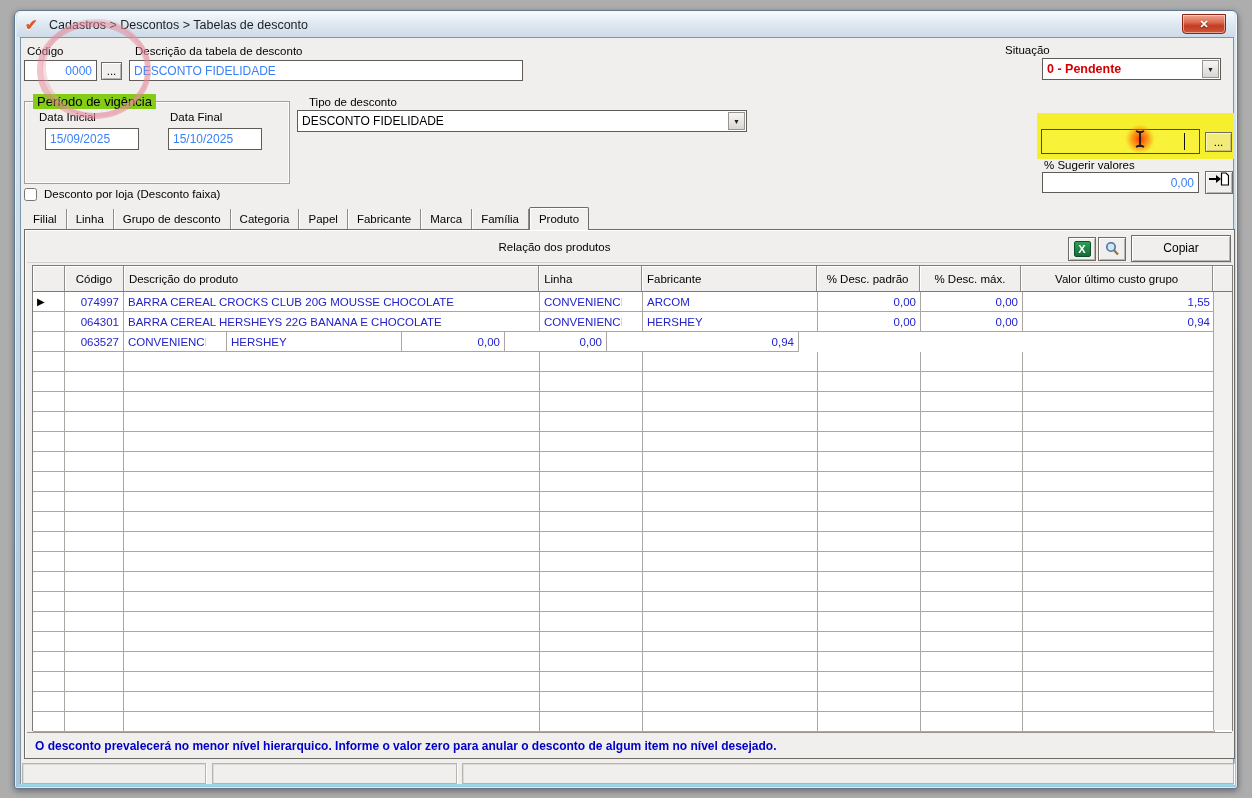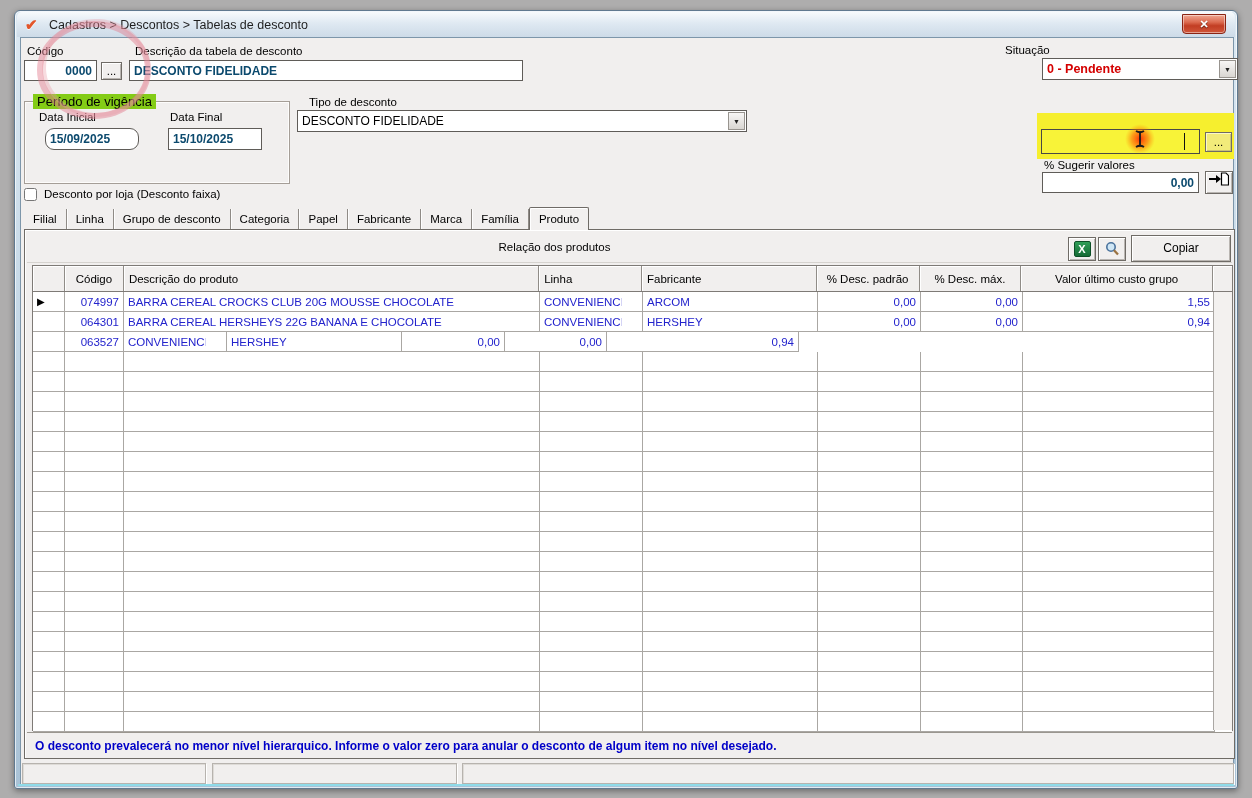--- a/index.html
+++ b/index.html
@@ -22,22 +22,22 @@
     background:linear-gradient(#efa893,#dc6a4f 40%,#c23d23 60%,#d0563a);
     border:1px solid #8a2413; box-shadow:inset 0 0 0 1px rgba(255,255,255,.45);
     color:#fff; font-size:11px; font-weight:bold; text-align:center; line-height:18px;
     text-shadow:0 1px 1px rgba(0,0,0,.5); cursor:pointer; }
 
   
   .client { position:absolute; left:5px; top:26px; width:1214px; height:748px;
     background:#f1efee; border:1px solid #7d96aa; }
 
   .lbl { position:absolute; font-size:11.5px; color:#000; white-space:nowrap; }
-  .tbox { position:absolute; background:#fff; border:1px solid #5f5c58; font-size:12px; color:#0c4a6e;
-    padding:0 4px; outline:none;font-weight:bold; }
+  .tbox { position:absolute; background:#fff; border:1px solid #5f5c58; font-size:12px; color:#3b82f6;
+    padding:0 4px; outline:none; }
   .tbox.right { text-align:right; }
   .btn { background:#f1efee; border:1px solid #6f6b66;
     box-shadow:inset 1px 1px 0 #ffffff, inset -1px -1px 0 #b9b5b1;
     font-size:11.5px; color:#000; text-align:center; cursor:pointer; position:absolute; }
 
   .combo { position:absolute; background:#fff; border:1px solid #5f5c58; }
   .combo .val { position:absolute; left:4px; top:0; bottom:0; right:20px; font-size:12px;
     display:flex; align-items:center; white-space:nowrap; overflow:hidden; }
   .combo .arrow-btn { position:absolute; right:1px; top:1px; bottom:1px; width:17px;
     background:linear-gradient(#f7f6f5,#d9d6d2); border:1px solid #98948f;
@@ -132,30 +132,30 @@
   <div class="client">
 
     <span class="lbl" style="left:6px;top:7px;">Código</span>
     <span class="lbl" style="left:114px;top:7px;">Descrição da tabela de desconto</span>
     <span class="lbl" style="left:984px;top:6px;">Situação</span>
 
     <input class="tbox right" style="left: 3px; top: 22px; width: 73px; height: 21px;" value="0000">
     <div class="btn" style="left:80px;top:24px;width:21px;height:18px;line-height:16px;">...</div>
     <input class="tbox" style="left: 108px; top: 22px; width: 394px; height: 21px;" value="DESCONTO FIDELIDADE">
 
-    <div class="combo red" style="left:1021px;top:20px;width:196px;height:22px;">
+    <div class="combo red" style="left:1021px;top:20px;width:179px;height:22px;">
       <span class="val">0 - Pendente</span>
       <span class="arrow-btn"></span>
     </div>
 
     <div class="groupbox" style="left:3px;top:63px;width:266px;height:83px;">
       <span class="legend">Período de vigência</span>
       <span class="lbl" style="left:14px;top:9px;">Data Inicial</span>
       <span class="lbl" style="left:145px;top:9px;">Data Final</span>
-      <input class="tbox" style="left: 20px; top: 26px; width: 94px; height: 22px; border-radius: 9px;" value="15/09/2025">
+      <input class="tbox" style="left: 20px; top: 26px; width: 94px; height: 22px;" value="15/09/2025">
       <input class="tbox" style="left: 143px; top: 26px; width: 94px; height: 22px;" value="15/10/2025">
     </div>
 
     <span class="lbl" style="left:288px;top:58px;">Tipo de desconto</span>
     <div class="combo" style="left:276px;top:72px;width:450px;height:22px;">
       <span class="val">DESCONTO FIDELIDADE</span>
       <span class="arrow-btn"></span>
     </div>
 
     <div class="hl-block">

